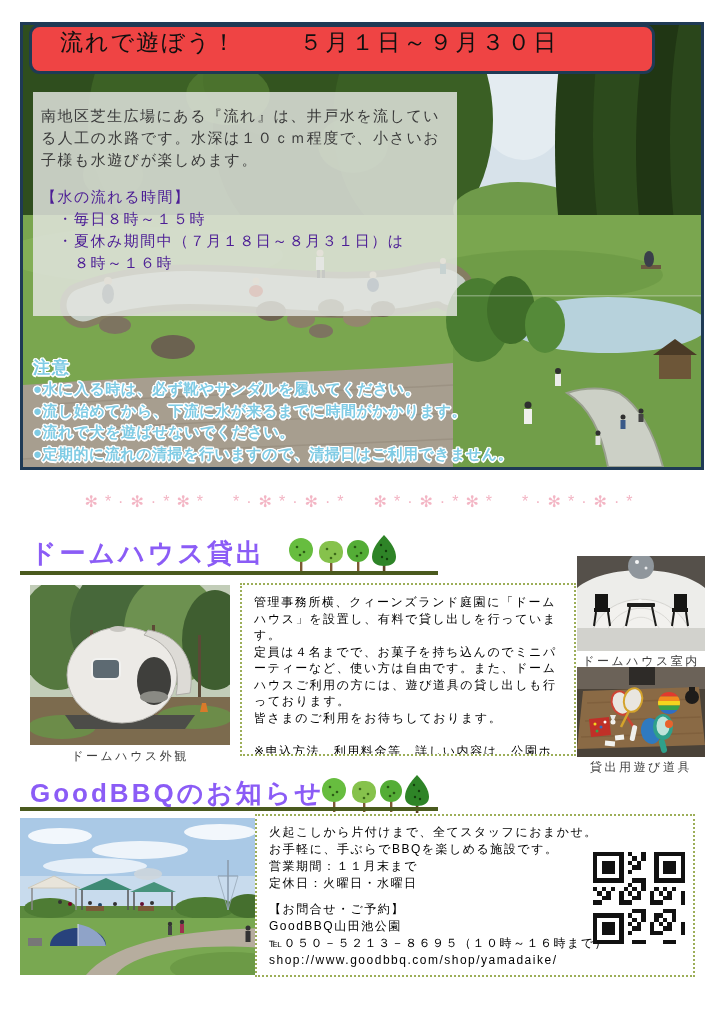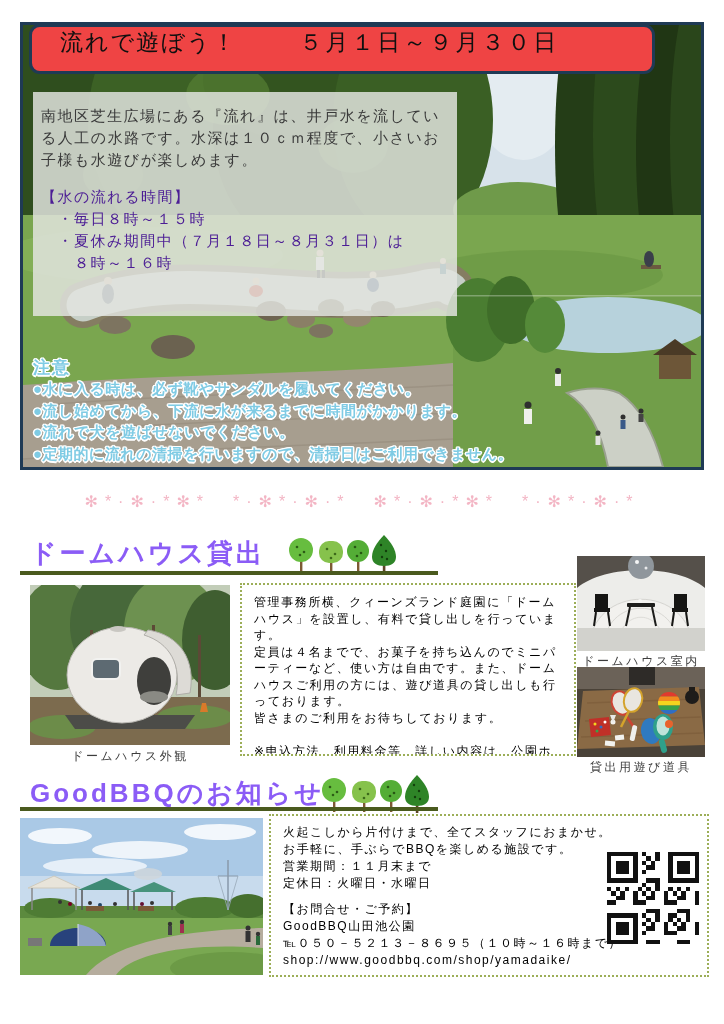--- a/index.html
+++ b/index.html
@@ -51,21 +51,21 @@
   .photo-bbq{left:20px;top:818px;width:243px;height:157px;}
   .caption{position:absolute;font-size:12px;letter-spacing:2.5px;color:#3d3d3d;text-align:center;}
   .cap-ext{left:30px;top:748px;width:200px;}
   .cap-int{left:565px;top:653px;width:152px;}
   .cap-toys{left:565px;top:759px;width:152px;}
 
   .dotted-box{position:absolute;border:2px dotted #9cae58;box-sizing:border-box;
               background:#fff;color:#000000;overflow:hidden;}
   .dome-box{left:240px;top:583px;width:336px;height:173px;padding:9px 12px;
             font-size:12px;line-height:16.5px;letter-spacing:1.6px;white-space:pre-line;}
-  .bbq-box{left:269px;top:814px;width:440px;height:163px;padding:8px 12px;
+  .bbq-box{left:255px;top:814px;width:440px;height:163px;padding:8px 12px;
            font-size:12px;line-height:17px;letter-spacing:1.5px;}
   .bbq-line{min-height:17px;}
   .gap-above{margin-top:9px;}
   .qr{position:absolute;right:8px;top:36px;width:92px;height:92px;background:#fff;}
   .qr svg{display:block;width:100%;height:100%;}
 </style>
 </head>
 <body>
 
 <div id="page">

